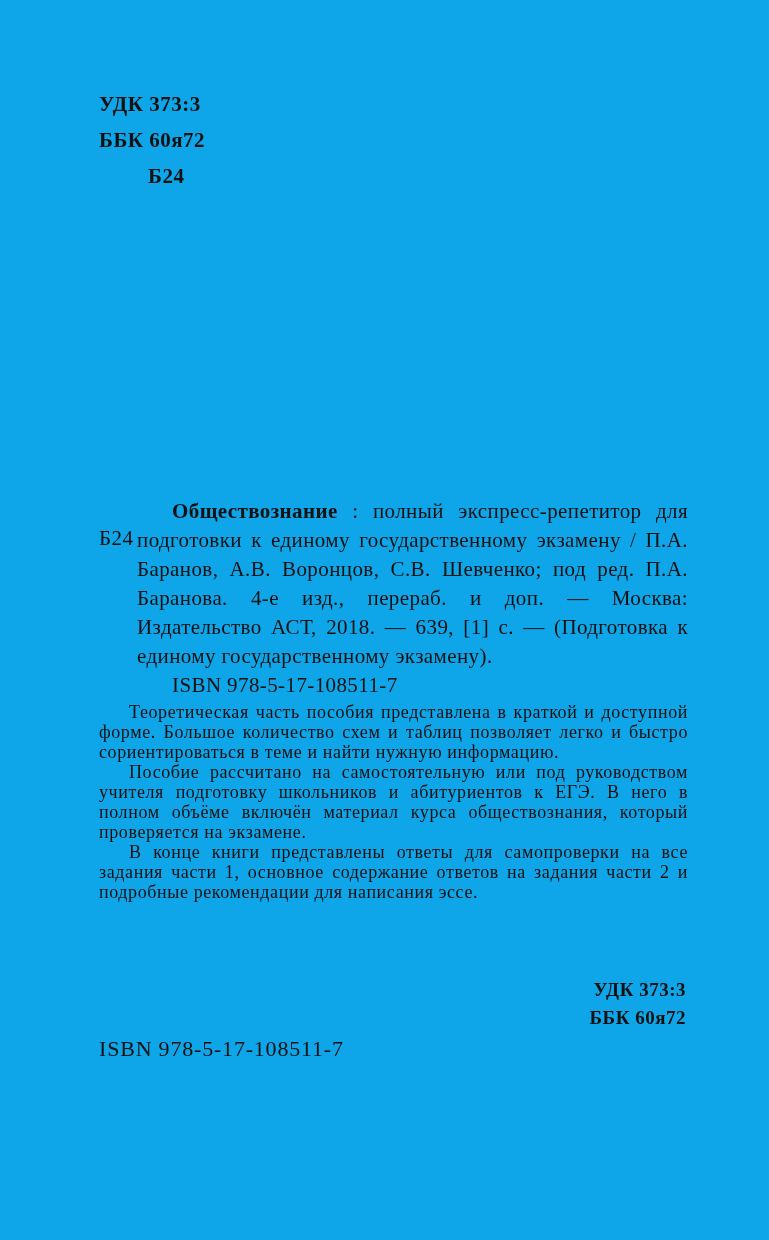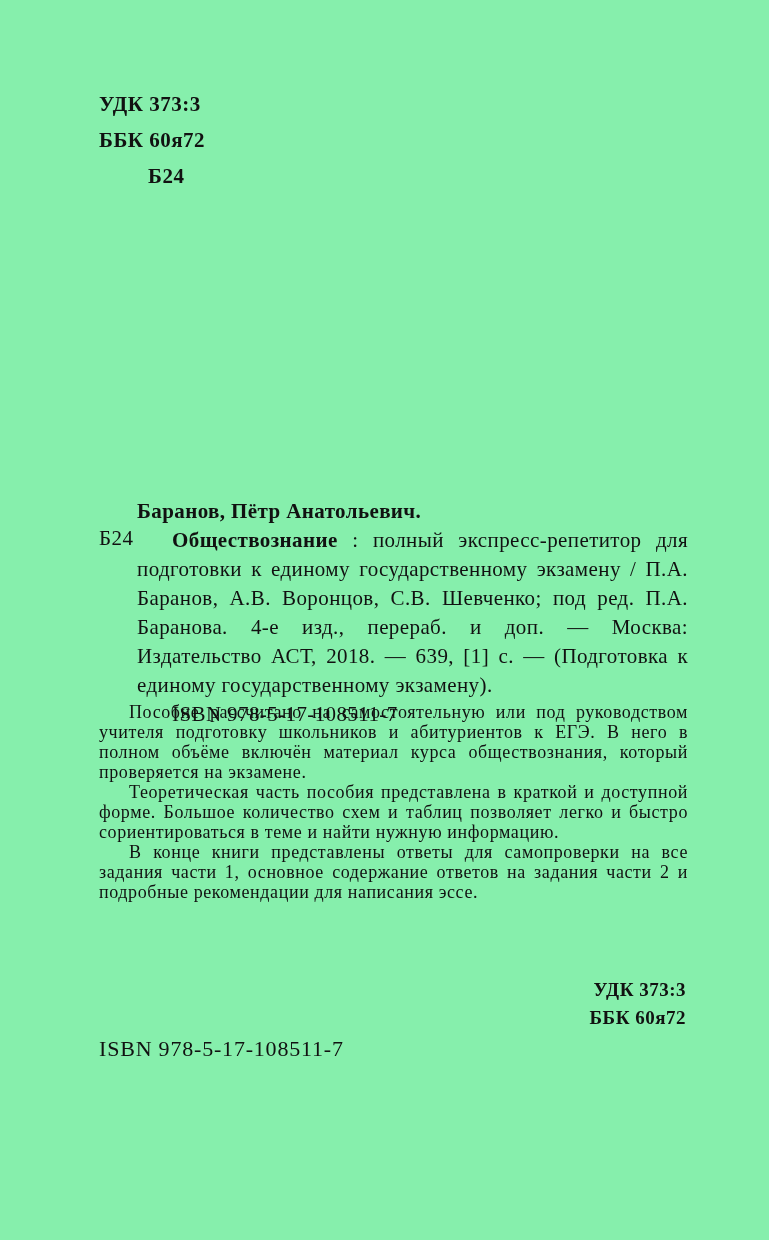--- a/index.html
+++ b/index.html
@@ -4,21 +4,21 @@
 <style>
   html, body {
     margin: 0;
     padding: 0;
     background: #ffffff;
   }
   .page {
     position: relative;
     width: 769px;
     height: 1240px;
-    background: #86efac;
+    background: #0ea5e9;
     color: #111111;
     font-family: "Liberation Serif", "DejaVu Serif", serif;
     overflow: hidden;
   }
   
   .top-block {
     position: absolute;
     left: 99px;
     top: 86px;
     font-size: 21px;
@@ -120,29 +120,28 @@
 
   <div class="top-block">
     <div>УДК 373:3</div>
     <div>ББК 60я72</div>
     <div class="code-line">Б24</div>
   </div>
 
   <div class="bib">
     <span class="bib-code">Б24</span>
     <div class="bib-body">
-      <div class="bib-author">Баранов, Пётр Анатольевич.</div>
       <p class="bib-desc"><span class="bib-title">Обществознание</span><span> : полный экспресс-репетитор для подготовки к единому государственному экзамену / П.А. Баранов, А.В. Воронцов, С.В. Шевченко; под ред. П.А. Баранова. 4-е изд., перераб. и доп. — Москва: Издательство АСТ, 2018. — 639, [1] с. — (Подготовка к единому государственному экзамену).</span></p>
       <div class="bib-isbn">ISBN 978-5-17-108511-7</div>
     </div>
   </div>
 
   <div class="annotation">
+    <p>Теоретическая часть пособия представлена в краткой и доступной форме. Большое количество схем и таблиц позволяет легко и быстро сориентироваться в теме и найти нужную информацию.</p>
     <p>Пособие рассчитано на самостоятельную или под руководством учителя подготовку школьников и абитуриентов к ЕГЭ. В него в полном объёме включён материал курса обществознания, который проверяется на экзамене.</p>
-    <p>Теоретическая часть пособия представлена в краткой и доступной форме. Большое количество схем и таблиц позволяет легко и быстро сориентироваться в теме и найти нужную информацию.</p>
     <p>В конце книги представлены ответы для самопроверки на все задания части 1, основное содержание ответов на задания части 2 и подробные рекомендации для написания эссе.</p>
   </div>
 
   <div class="bottom-refs">
     <div>УДК 373:3</div>
     <div>ББК 60я72</div>
   </div>
 
   <div class="isbn-line">ISBN 978-5-17-108511-7</div>
 

